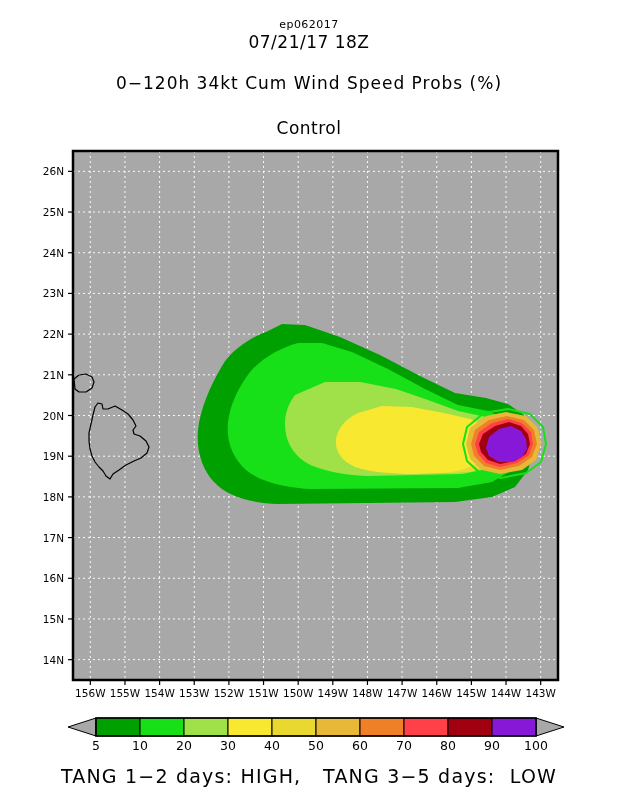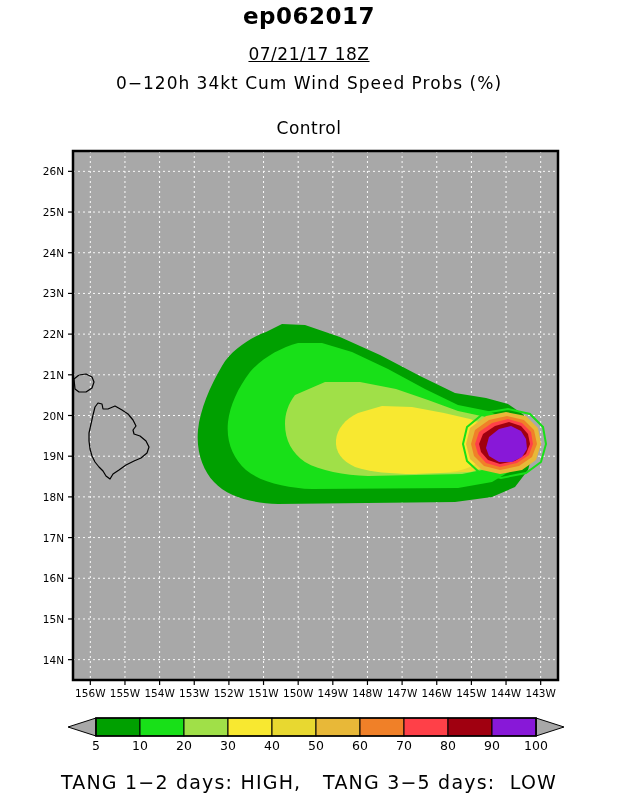--- a/index.html
+++ b/index.html
@@ -24,28 +24,26 @@
   .title-line {
     position: absolute;
     width: 100%;
     text-align: center;
     color: #000000;
     font-family: "DejaVu Sans", sans-serif;
     letter-spacing: 0.5px;
     white-space: pre;
   }
   #title-storm-id {
-    top: 3px;
-    font-size: 23px;
-    font-weight: bold;
+    top: 18px;
+    font-size: 11px;
   }
   #title-datetime {
-    top: 44px;
+    top: 32px;
     font-size: 17px;
-    text-decoration: underline;
   }
   #title-product {
     top: 73px;
     font-size: 17px;
     letter-spacing: 1.0px;
   }
   #title-member {
     top: 118px;
     font-size: 17px;
     text-align: center;
@@ -54,21 +52,20 @@
     position: absolute;
     left: 0;
     top: 765px;
     width: 100%;
     text-align: center;
     font-size: 19px;
     letter-spacing: 1.2px;
     color: #000000;
     white-space: pre;
     font-family: "DejaVu Sans", sans-serif;
-    margin-top: 6px;
   }
   .axis-label {
     font-size: 10.5px;
     fill: #000000;
     font-family: "DejaVu Sans", sans-serif;
   }
   .cbar-label {
     font-size: 12.5px;
     fill: #000000;
     font-family: "DejaVu Sans", sans-serif;

